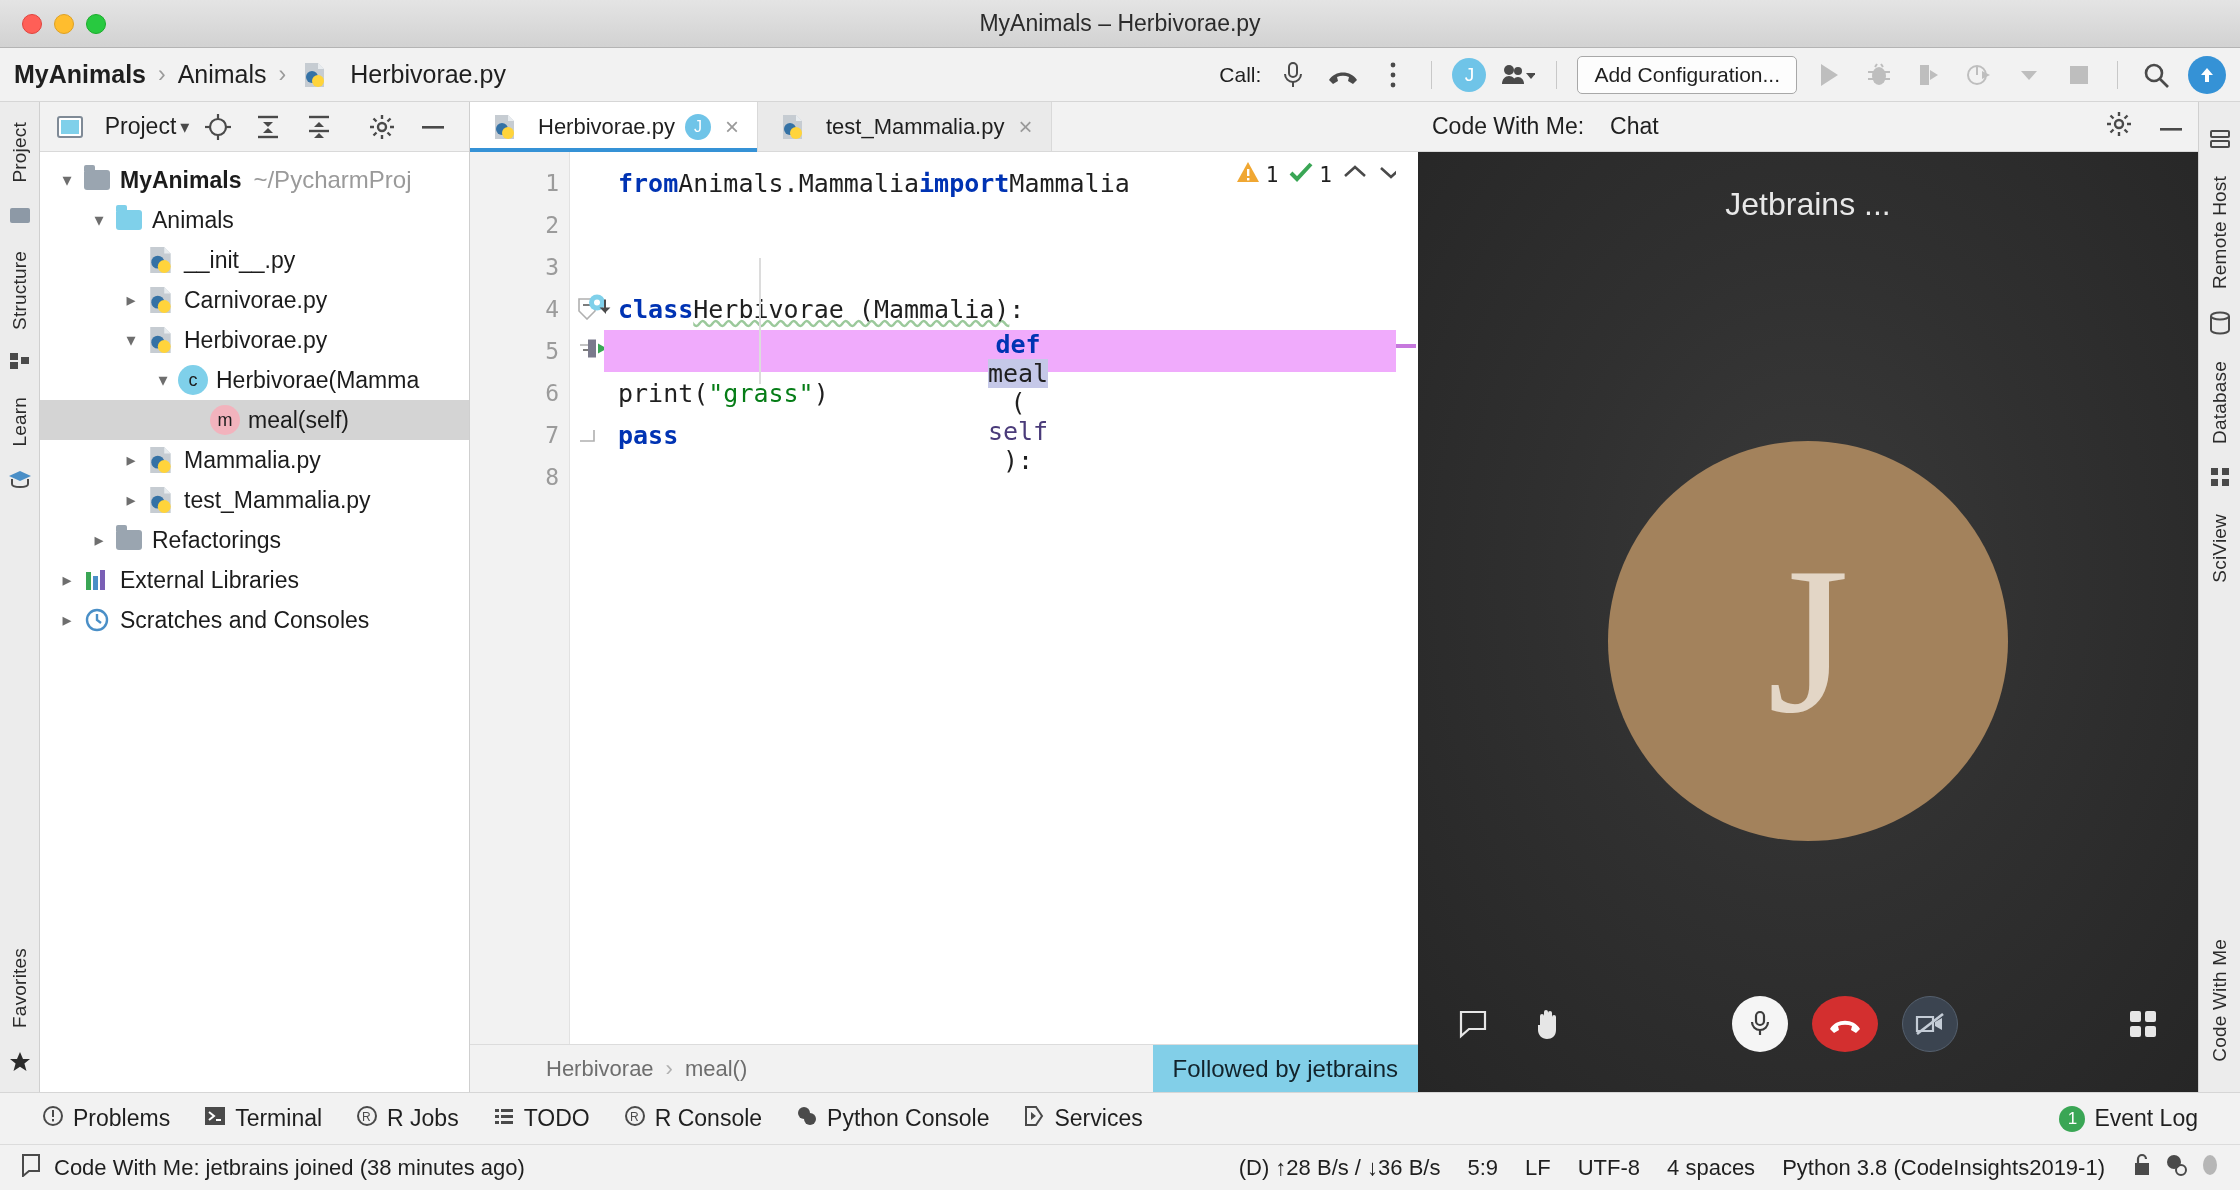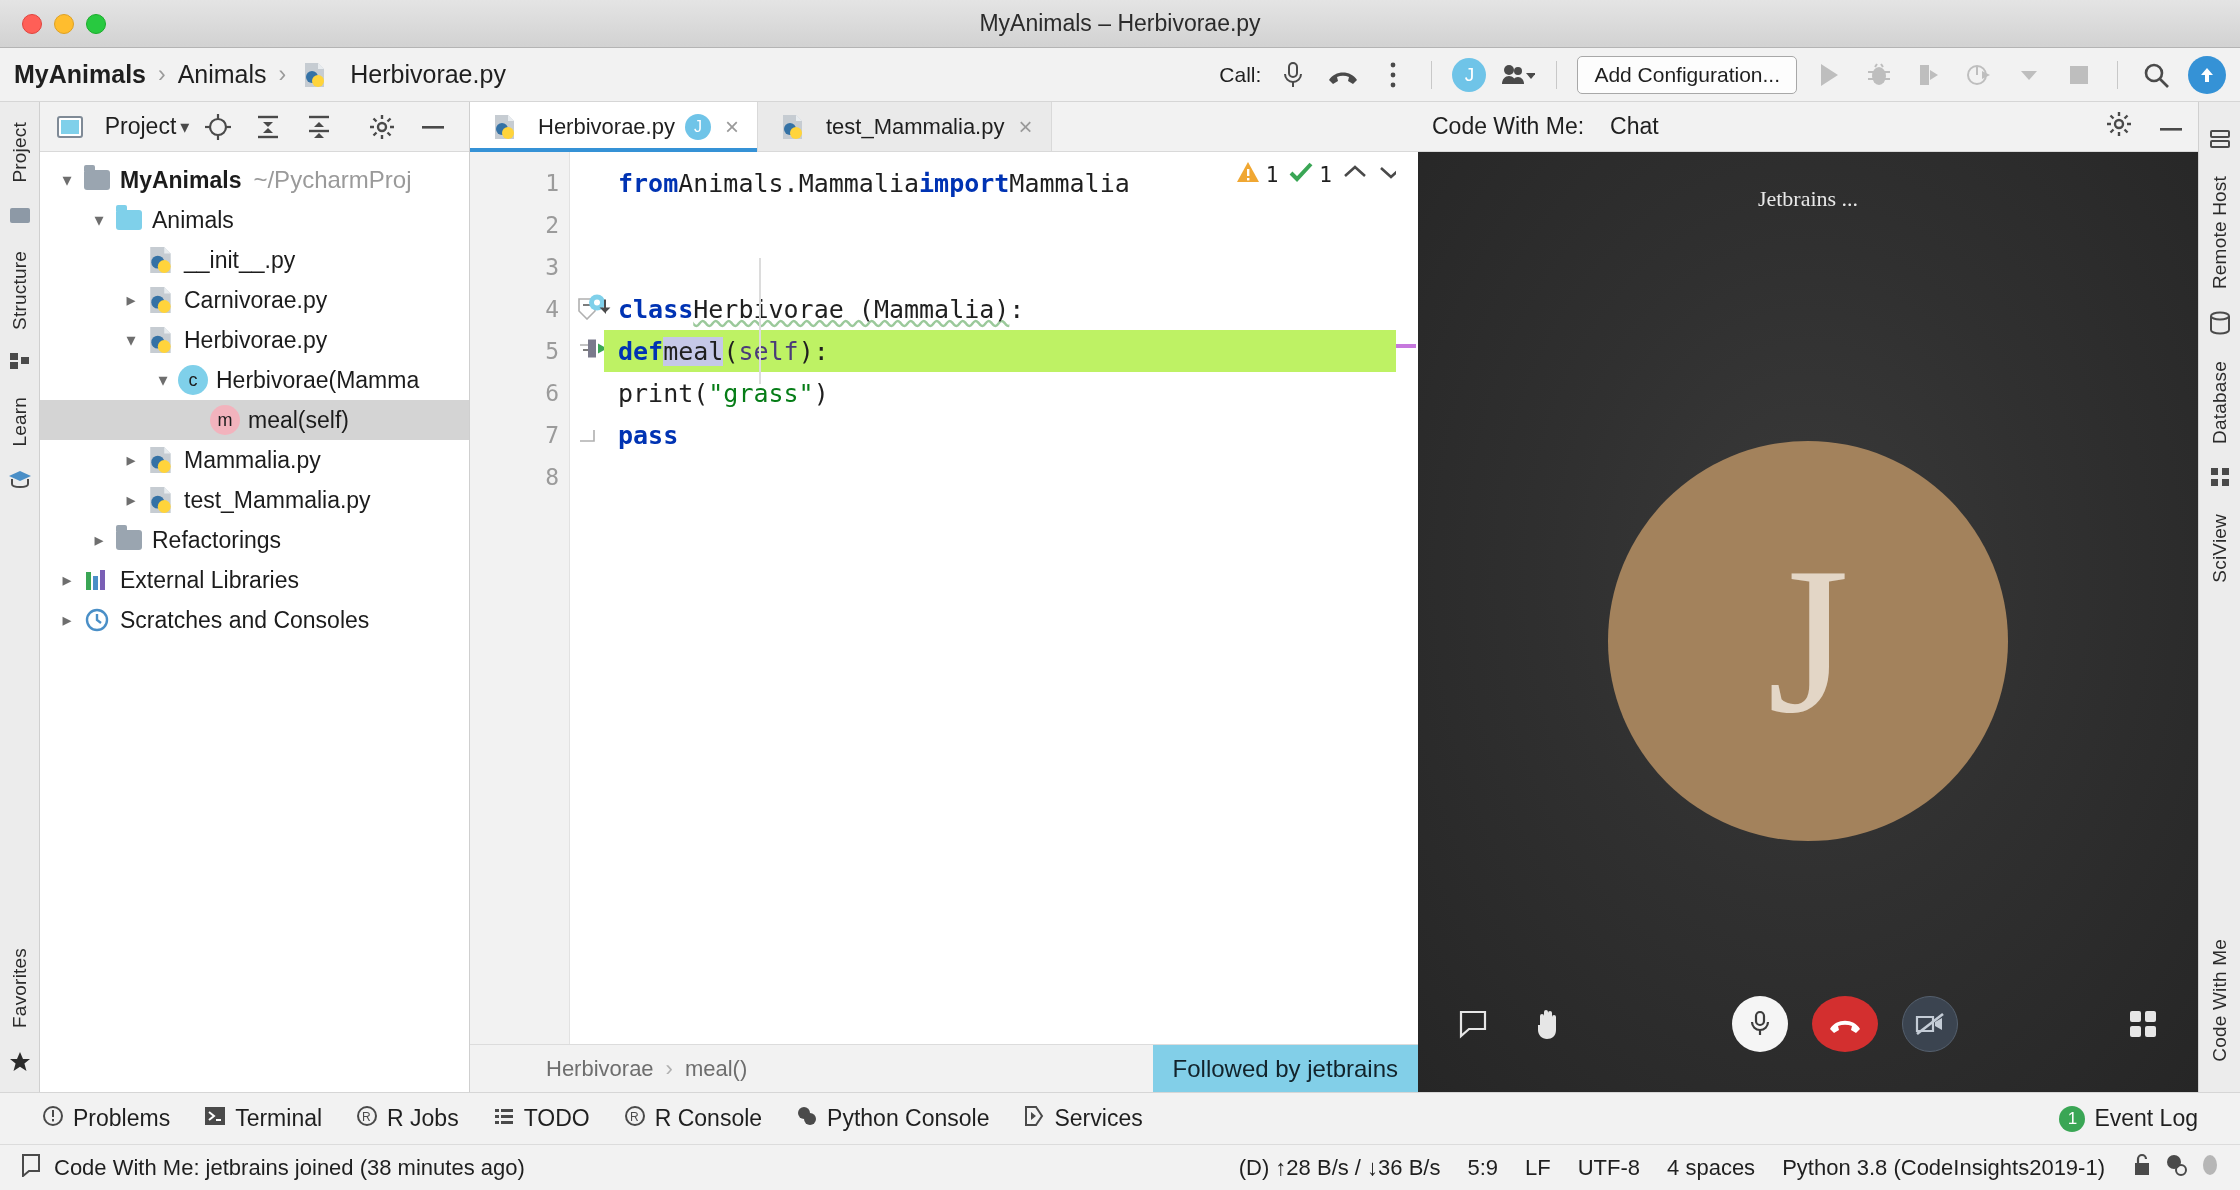--- a/index.html
+++ b/index.html
@@ -127,21 +127,21 @@
   }
   .gline { height: 42px; display: flex; align-items: center; justify-content: flex-end; padding-right: 10px; position: relative; }
   .gmark { position: absolute; right: -52px; top: 50%; transform: translateY(-50%); width: 40px; text-align: center; }
   .fold { width: 34px; flex: 0 0 34px; background: #fff; padding-top: 10px; }
   .fline { height: 42px; display: flex; align-items: center; justify-content: center; color: #9a9a9a; font-size: 17px; }
   .code {
     flex: 1 1 auto; padding-top: 10px; position: relative; min-width: 0;
     font-family: "DejaVu Sans Mono", monospace; font-size: 25px; color: #1f1f1f;
   }
   .cline { height: 42px; display: flex; align-items: center; white-space: pre; padding-left: 14px; }
-  .cline.hl { background: #bef264; }
+  .cline.hl { background: #f0abfc; flex-direction: column; }
   .kw { color: #0033b3; font-weight: bold; }
   .cls { color: #1f1f1f; }
   .str { color: #067d17; }
   .fn { color: #1f1f1f; }
   .param { color: #4a3b7a; }
   .squiggle { text-decoration: underline wavy #9bc99b; text-decoration-skip-ink: none; }
   .caret-sel { background: #c5c8e8; text-align: right; }
   .indent-guide { position:absolute; left: 155px; top: 106px; width: 2px; height: 126px; background: #dcdcdc; }
 
   .inspect {
@@ -166,21 +166,21 @@
   .cwm { width: 780px; flex: 0 0 780px; display: flex; flex-direction: column; background: #2b2b2b; min-height: 0; }
   .cwm-head {
     height: 50px; flex: 0 0 50px; background: #f2f2f2; border-bottom: 1px solid #d9d9d9;
     display: flex; align-items: center; gap: 26px; padding: 0 14px; font-size: 23px; color: #1f1f1f;
   }
   .cwm-head .spacer { flex: 1 1 auto; }
   .cwm-video {
     flex: 1 1 auto; background: radial-gradient(ellipse at 50% 45%, #3a3a3a 0%, #303030 45%, #262626 100%);
     position: relative; display: flex; flex-direction: column; align-items: center; min-height: 0;
   }
-  .cwm-name { margin-top: 34px; font-size: 22px; color: #e8e8e8; font-family: Liberation Serif, serif; }
+  .cwm-name { margin-top: 34px; font-size: 32px; color: #e8e8e8; }
   .big-avatar {
     position: absolute; left: 50%; top: 52%; transform: translate(-50%,-50%);
     width: 400px; height: 400px; border-radius: 50%; background: #a3825c;
     display: flex; align-items: center; justify-content: center;
   }
   .big-avatar span { font-size: 210px; color: #e3d6c6; font-family: "Liberation Serif", serif; line-height: .9; }
   .cwm-controls {
     position: absolute; left: 0; right: 0; bottom: 28px; height: 80px;
     display: flex; align-items: center; padding: 0 40px;
   }

